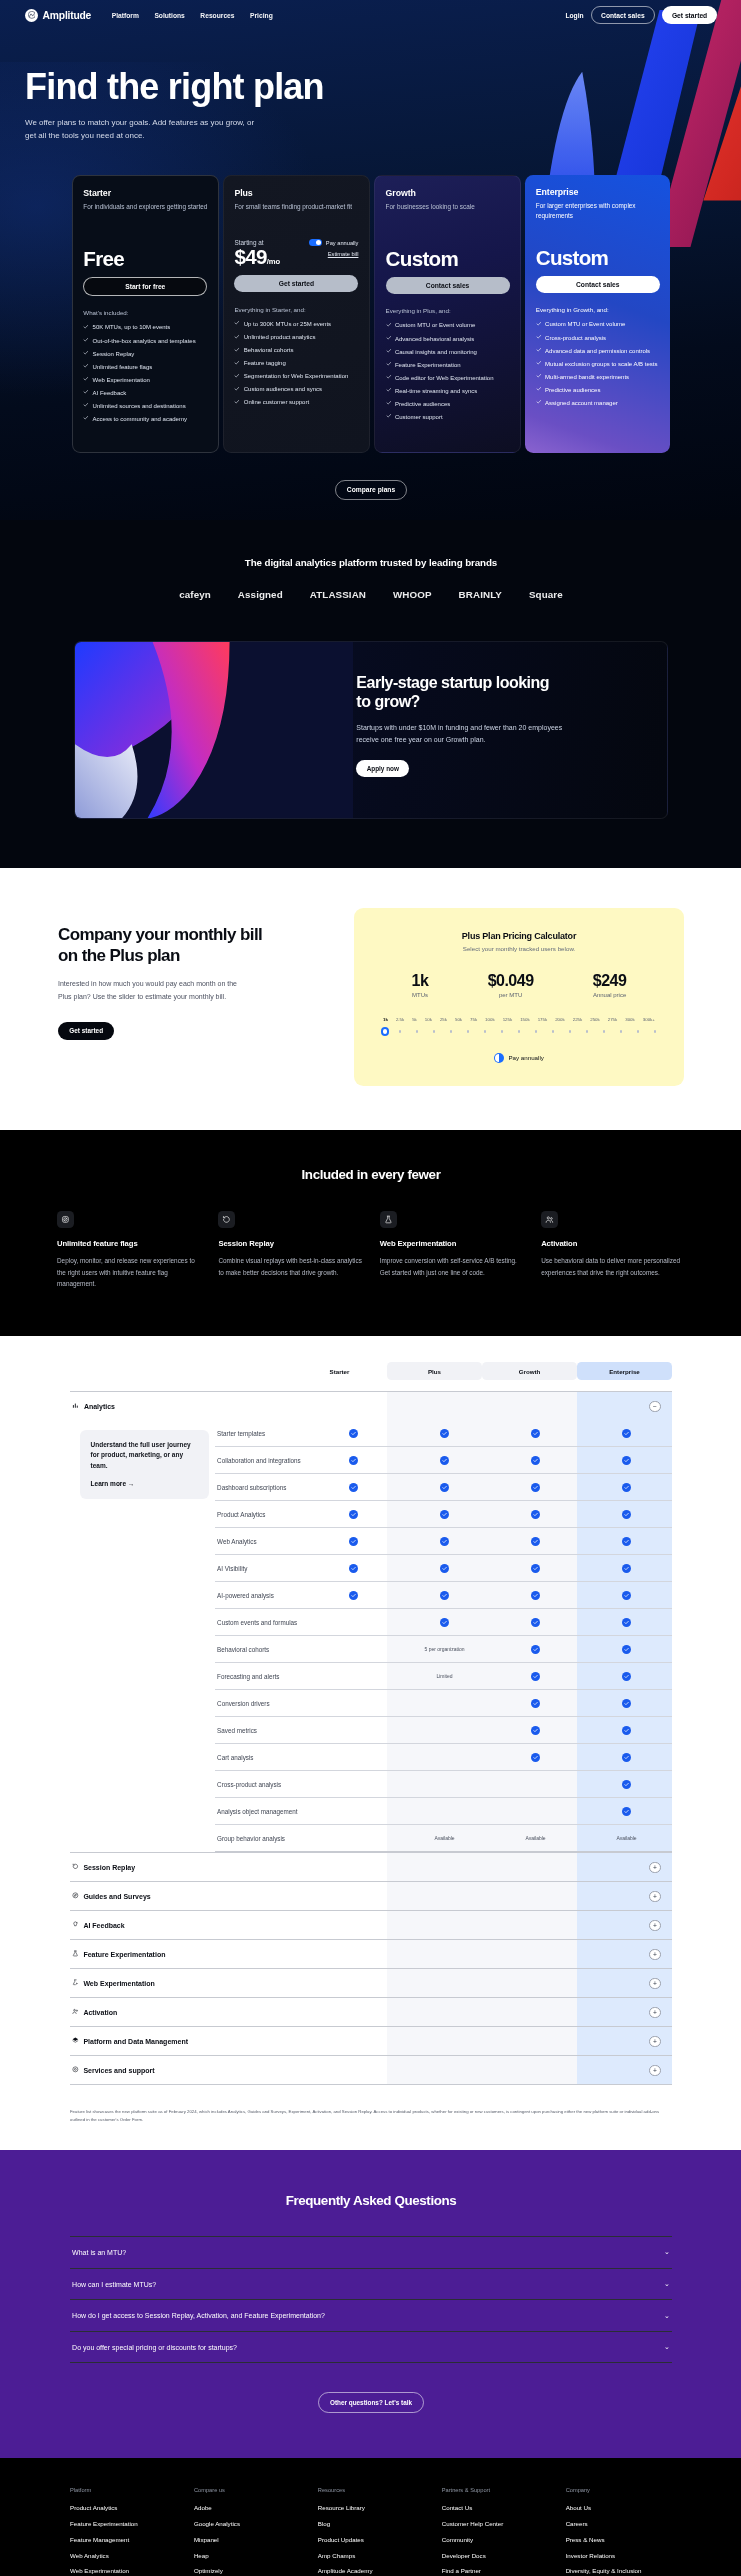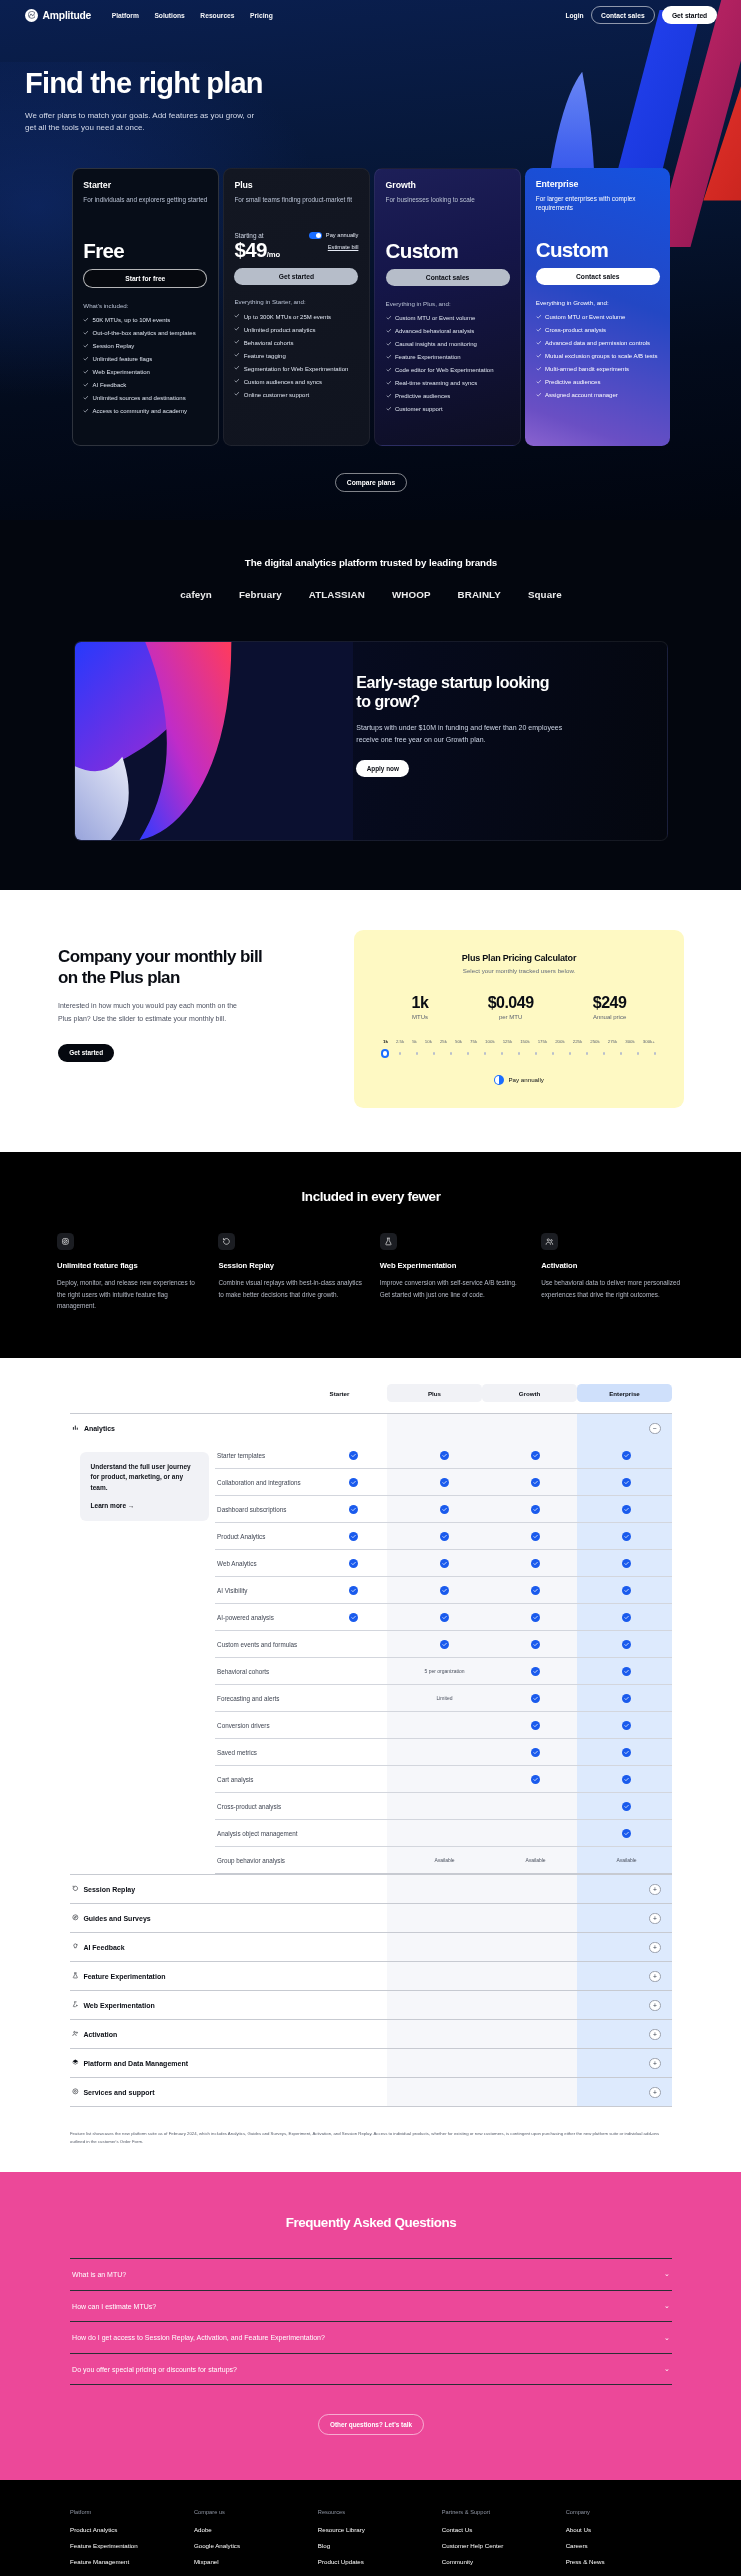--- a/index.html
+++ b/index.html
@@ -21,21 +21,21 @@
   .brand-name{color:#fff;font-size:10.3px;font-weight:700;letter-spacing:-0.2px}
   .nav-links{display:flex;gap:15.5px}
   .nav-links span{color:#fff;font-size:6.7px;font-weight:600;cursor:pointer;opacity:.96}
   .nav-right{margin-left:auto;display:flex;align-items:center;gap:7.2px}
   .nav-login{color:#fff;font-size:6.7px;font-weight:600;cursor:pointer}
   .btn-outline{border:0.5px solid rgba(255,255,255,.55);border-radius:11.3px;color:#fff;font-size:6.7px;
      font-weight:600;padding:4.6px 9.3px;cursor:pointer;background:transparent}
   .btn-white{background:#fff;color:#05080f;border-radius:11.3px;font-size:6.7px;font-weight:700;padding:5.2px 9.8px;cursor:pointer;border:none}
 
   .hero-head{position:relative;z-index:4;padding:38px 0 0 25px}
-  .hero-title{color:#fff;font-size:29px;font-weight:700;letter-spacing:-0.8px;line-height:1.06}
+  .hero-title{color:#fff;font-size:36px;font-weight:700;letter-spacing:-0.8px;line-height:1.06}
   .hero-sub{color:#d6dceb;font-size:8px;line-height:1.55;margin-top:11.3px;max-width:242px}
 
   
   .cards{position:relative;z-index:4;display:flex;gap:4.6px;padding:33px 72px 0 72px}
   .card{flex:1;border-radius:8.2px;padding:11.3px 10.3px 13.4px;min-height:278px;display:flex;flex-direction:column;position:relative;overflow:hidden}
   .c-starter{background:#070d18;border:0.5px solid rgba(255,255,255,.16)}
   .c-plus{background:linear-gradient(160deg,#131722 0%,#10141f 100%);border:0.5px solid rgba(255,255,255,.06)}
   .c-growth{background:linear-gradient(165deg,#1d1f58 0%,#15164a 35%,#0d0e22 100%);border:0.5px solid rgba(255,255,255,.07)}
   .c-ent{background:linear-gradient(200deg,#1552e0 0%,#2347c4 45%,#6a4fc4 88%,#8a63cf 100%)}
   .card h3{color:#fff;font-size:8.8px;font-weight:700;letter-spacing:-0.1px}
@@ -65,21 +65,21 @@
   .compare-btn{border:0.5px solid rgba(255,255,255,.5);border-radius:11.3px;color:#fff;font-size:6.7px;font-weight:600;padding:5.2px 11.3px;background:transparent;cursor:pointer}
 
   
   .brands-sec{background:#03060e;padding:37px 0 28px;text-align:center}
   .brands-title{color:#fff;font-size:9.8px;font-weight:600;letter-spacing:-0.1px}
   .brand-row{display:flex;align-items:center;justify-content:center;gap:27px;margin-top:20.6px;flex-wrap:wrap}
   .blogo{color:#fff;font-size:9.8px;font-weight:700;letter-spacing:0.1px;opacity:.92;display:flex;align-items:center;gap:3.6px}
 
   
   .startup-sec{background:#03060e;padding:13.4px 0 49px}
-  .startup{width:594px;margin:0 auto;height:200px;border-radius:7.2px;overflow:hidden;display:flex;
+  .startup{width:594px;margin:0 auto;height:178px;border-radius:7.2px;overflow:hidden;display:flex;
            background:linear-gradient(100deg,#0a1030 0%,#060a1c 55%,#04070f 100%);border:0.5px solid rgba(255,255,255,.07)}
   .startup-art{width:47%;position:relative;overflow:hidden;background:#05070f}
   .startup-copy{flex:1;padding:32px 28px 0 3.1px}
   .startup-copy h3{color:#fff;font-size:16px;font-weight:700;letter-spacing:-0.5px;line-height:1.18;max-width:206px}
   .startup-copy p{color:#ccd4e4;font-size:7px;line-height:1.75;margin-top:10.3px;max-width:206px}
   .apply{display:inline-block;margin-top:13.4px;background:#fff;color:#0b0e15;border-radius:11.3px;font-size:6.4px;font-weight:700;padding:5.2px 10.3px;border:none;cursor:pointer}
 
   
   .calc-sec{background:#fff;padding:40px 0 44px;display:flex;gap:20.6px;padding-left:58px;padding-right:58px}
   .calc-left{width:206px;padding-top:17.5px}
@@ -137,21 +137,21 @@
   .rlabel{width:93px;flex:none;font-size:6.3px;color:#3f4552;padding-left:2.1px}
   .rcell{flex:1;display:flex;align-items:center;justify-content:center;font-size:5px;color:#4a505e;height:100%}
   .tick{width:9.3px;height:9.3px;border-radius:50%;background:#1a5bed;display:flex;align-items:center;justify-content:center}
   .stripes{position:absolute;top:0;bottom:0;left:222px;right:0;display:flex;z-index:1;pointer-events:none}
   .stripe{flex:1}
   .stripe.s2,.stripe.s3{background:#f6f7fa}
   .stripe.s4{background:#ddeafd}
   .disclaimer{width:602px;margin:23px auto 0;font-size:4.3px;line-height:1.85;color:#555b68}
 
   
-  .faq-sec{background:#ec4899;padding:43px 12px 45px}
+  .faq-sec{background:#4c1d95;padding:43px 12px 45px}
   .faq-sec h2{text-align:center;color:#fff;font-size:13.4px;font-weight:700;letter-spacing:-0.4px}
   .faq-list{width:602px;margin:28px auto 0}
   .faq-item{display:flex;align-items:center;justify-content:space-between;border-top:0.5px solid #2b2e35;padding:11.3px 2.1px;cursor:pointer}
   .faq-item:last-child{border-bottom:0.5px solid #2b2e35}
   .faq-item span{color:#fff;font-size:7px}
   .chev{color:#b9bec9;font-size:5.7px}
   .faq-cta{display:flex;justify-content:center;margin-top:29px}
   .faq-btn{border:0.5px solid rgba(255,255,255,.55);border-radius:11.3px;color:#fff;font-size:6.4px;font-weight:600;padding:5.7px 11.3px;background:transparent;cursor:pointer}
 
   
@@ -456,21 +456,21 @@
 
   <div class="compare-wrap">
     <button class="compare-btn">Compare plans</button>
   </div>
 </section>
 
 <section class="brands-sec">
   <h2 class="brands-title">The digital analytics platform trusted by leading brands</h2>
   <div class="brand-row" id="brandrow">
       <span class="blogo">cafeyn</span>
-      <span class="blogo">February</span>
+      <span class="blogo">Assigned</span>
       <span class="blogo">ATLASSIAN</span>
       <span class="blogo">WHOOP</span>
       <span class="blogo">BRAINLY</span>
       <span class="blogo">Square</span>
     </div>
 </section>
 
 <section class="startup-sec">
   <div class="startup">
     <div class="startup-art">

